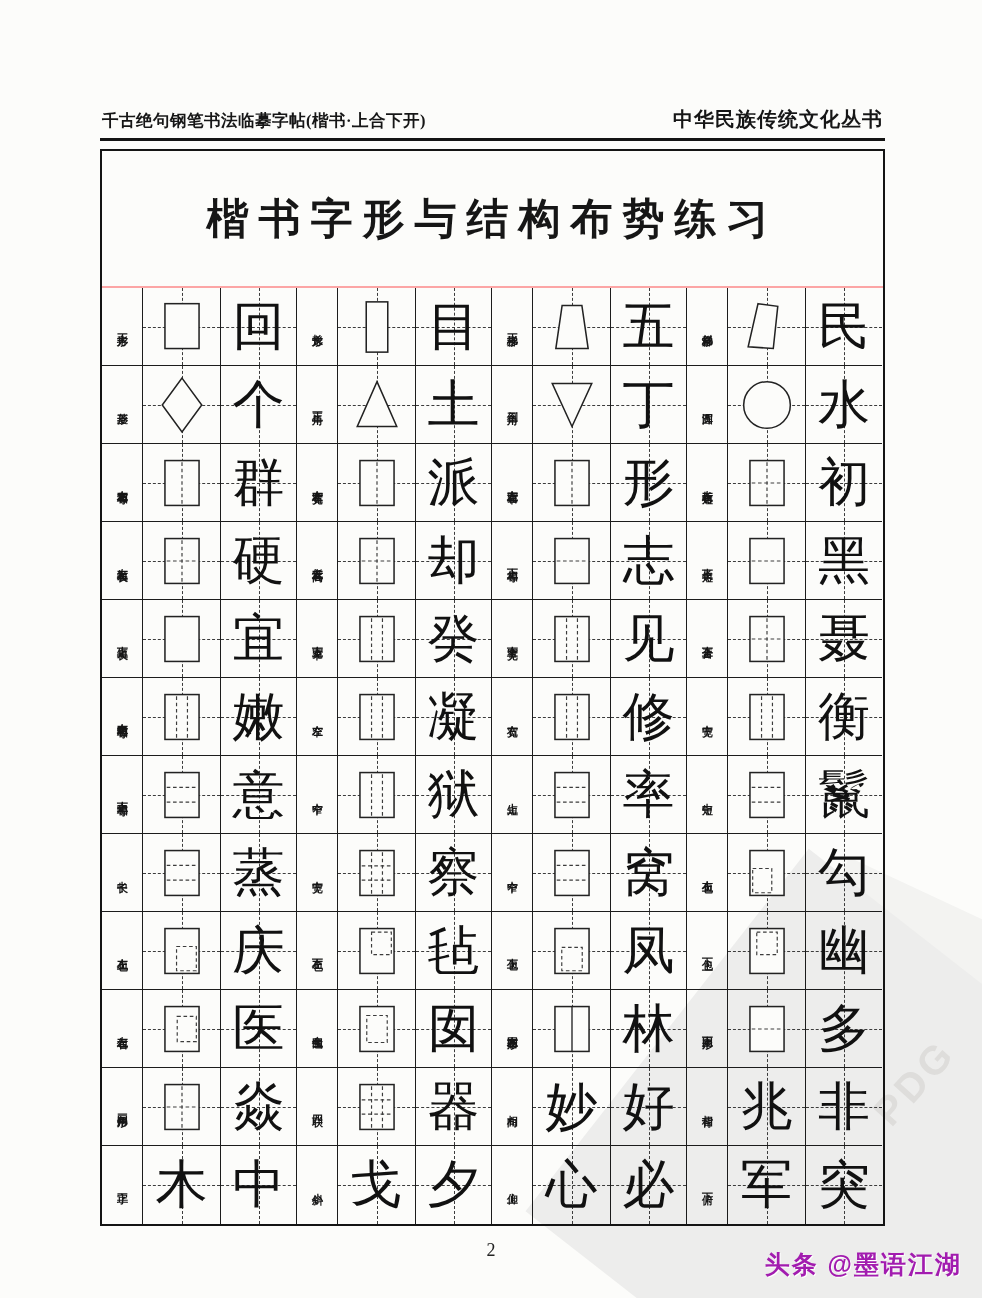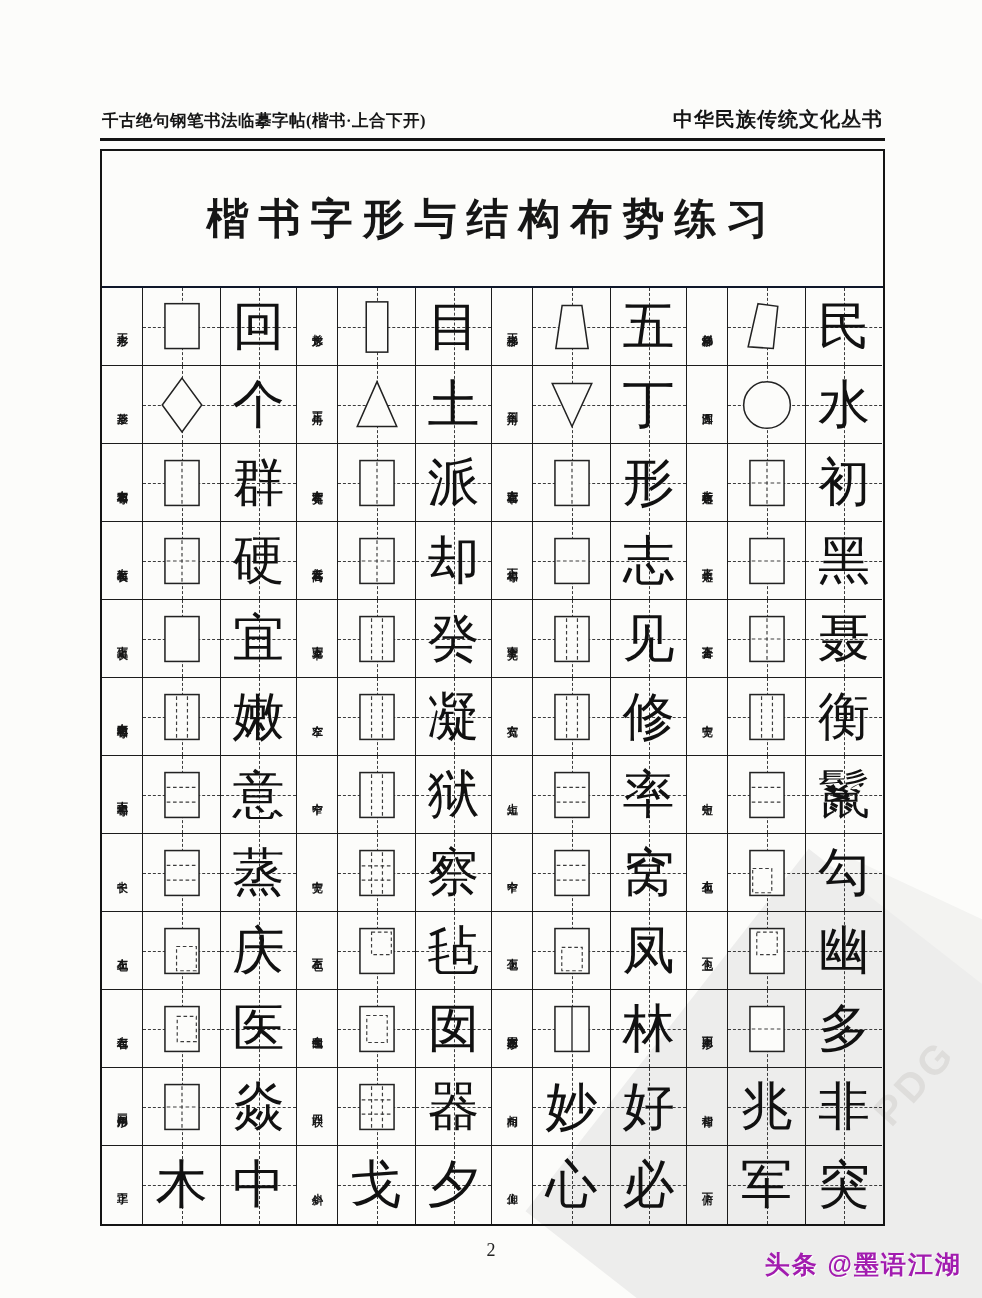--- a/index.html
+++ b/index.html
@@ -13,21 +13,21 @@
          transform:rotate(25deg);z-index:0;}
   .pdg{position:absolute;right:18px;top:1060px;z-index:0;font-size:40px;font-weight:700;
        color:#dedddb;transform:rotate(-48deg);letter-spacing:4px;}
   .content{position:absolute;left:100px;top:106px;width:785px;z-index:1;}
   .hdr{display:flex;justify-content:space-between;align-items:baseline;padding:0 2px;}
   .hdr-left{font-size:16.5px;font-weight:700;letter-spacing:.5px;font-family:"Liberation Serif",serif;}
   .hdr-right{font-size:20px;font-weight:700;letter-spacing:1px;}
   .rule{border-top:3px solid #141414;margin-top:5px;}
   .frame{margin-top:8px;border:2.5px solid #141414;background:transparent;}
   .titlebox{height:135px;display:flex;align-items:center;justify-content:center;
-            border-bottom:2px solid #0f172a;}
+            border-bottom:2px solid #fca5a5;}
   .title{font-size:42px;font-weight:600;letter-spacing:10px;font-family:"Liberation Serif",serif;}
   .grid{display:grid;grid-template-columns:repeat(4,41px 78px 76px);grid-auto-rows:78px;}
   .cell{position:relative;box-sizing:border-box;border-right:1px solid #1c1c1c;border-bottom:1px solid #1c1c1c;
         display:flex;align-items:center;justify-content:center;overflow:hidden;}
   .cell.lastcol{border-right:none;}
   .cell.lastrow{border-bottom:none;}
   .vlabel{writing-mode:vertical-rl;text-orientation:upright;font-size:11px;font-weight:700;
           line-height:1.18;letter-spacing:1px;max-height:54px;}
   .dash-h{position:absolute;left:0;right:0;top:50%;border-top:1.5px dashed #3c3c3c;}
   .dash-v{position:absolute;top:0;bottom:0;left:50%;border-left:1.5px dashed #3c3c3c;}

